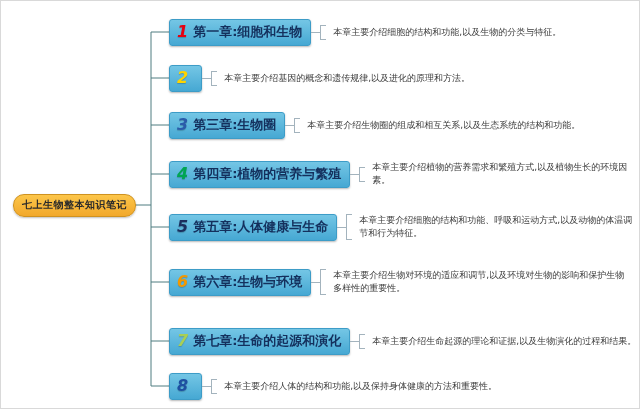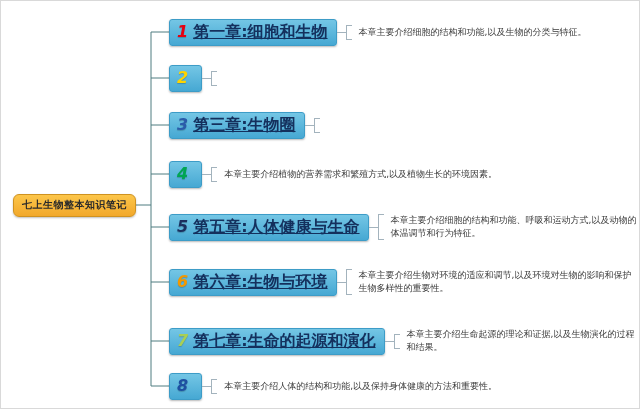--- a/index.html
+++ b/index.html
@@ -21,21 +21,21 @@
     left: 0; top: 0;
     width: 640px; height: 409px;
     pointer-events: none;
   }
   .root-node {
     position: absolute;
     left: 12px; top: 193px;
     padding: 3px 8px 4px 8px;
     background: linear-gradient(#fcc64a, #f2a82b);
     border: 1px solid #cf9220;
-    border-radius: 6px;
+    border-radius: 11px;
     font-size: 10px;
     font-weight: bold;
     color: #2a2a2a;
     letter-spacing: 0.5px;
     box-shadow: 0 1px 2px rgba(0,0,0,0.25);
     white-space: nowrap;
     z-index: 2;
   }
   .row {
     position: absolute;
@@ -59,24 +59,23 @@
   }
   .num {
     font-size: 16px;
     font-weight: bold;
     font-style: italic;
     margin-right: 5px;
     line-height: 1;
     text-shadow: 0 1px 1px rgba(0,0,0,0.2);
   }
   .chapter-label {
-    font-size: 16px;
+    font-size: 13px;
     font-weight: bold;
     color: #14305d;
-    text-decoration: underline;
   }
   .link {
     width: 9px;
     height: 1px;
     background: #a3b3bd;
     flex: 0 0 auto;
   }
   .bracket {
     width: 6px;
     height: 15px;
@@ -114,34 +113,37 @@
     <div class="bracket"></div>
     <div class="desc">本章主要介绍细胞的结构和功能,以及生物的分类与特征。</div>
   </div>
 
   <div class="row" style="top:63px">
     <div class="chapter-box">
       <span class="num" style="color: rgb(255, 212, 0);">2</span>
     </div>
     <div class="link"></div>
     <div class="bracket"></div>
+    <div class="desc">本章主要介绍基因的概念和遗传规律,以及进化的原理和方法。</div>
   </div>
 
   <div class="row" style="top:110px">
     <div class="chapter-box">
       <span class="num" style="color: rgb(42, 92, 170);">3</span>
       <span class="chapter-label">第三章:生物圈</span>
     </div>
     <div class="link"></div>
     <div class="bracket"></div>
+    <div class="desc">本章主要介绍生物圈的组成和相互关系,以及生态系统的结构和功能。</div>
   </div>
 
   <div class="row" style="top:159px">
     <div class="chapter-box">
       <span class="num" style="color: rgb(0, 165, 83);">4</span>
+      <span class="chapter-label">第四章:植物的营养与繁殖</span>
     </div>
     <div class="link"></div>
     <div class="bracket"></div>
     <div class="desc">本章主要介绍植物的营养需求和繁殖方式,以及植物生长的环境因素。</div>
   </div>
 
   <div class="row two-line" style="top:212px">
     <div class="chapter-box">
       <span class="num" style="color: rgb(27, 47, 94);">5</span>
       <span class="chapter-label">第五章:人体健康与生命</span>

